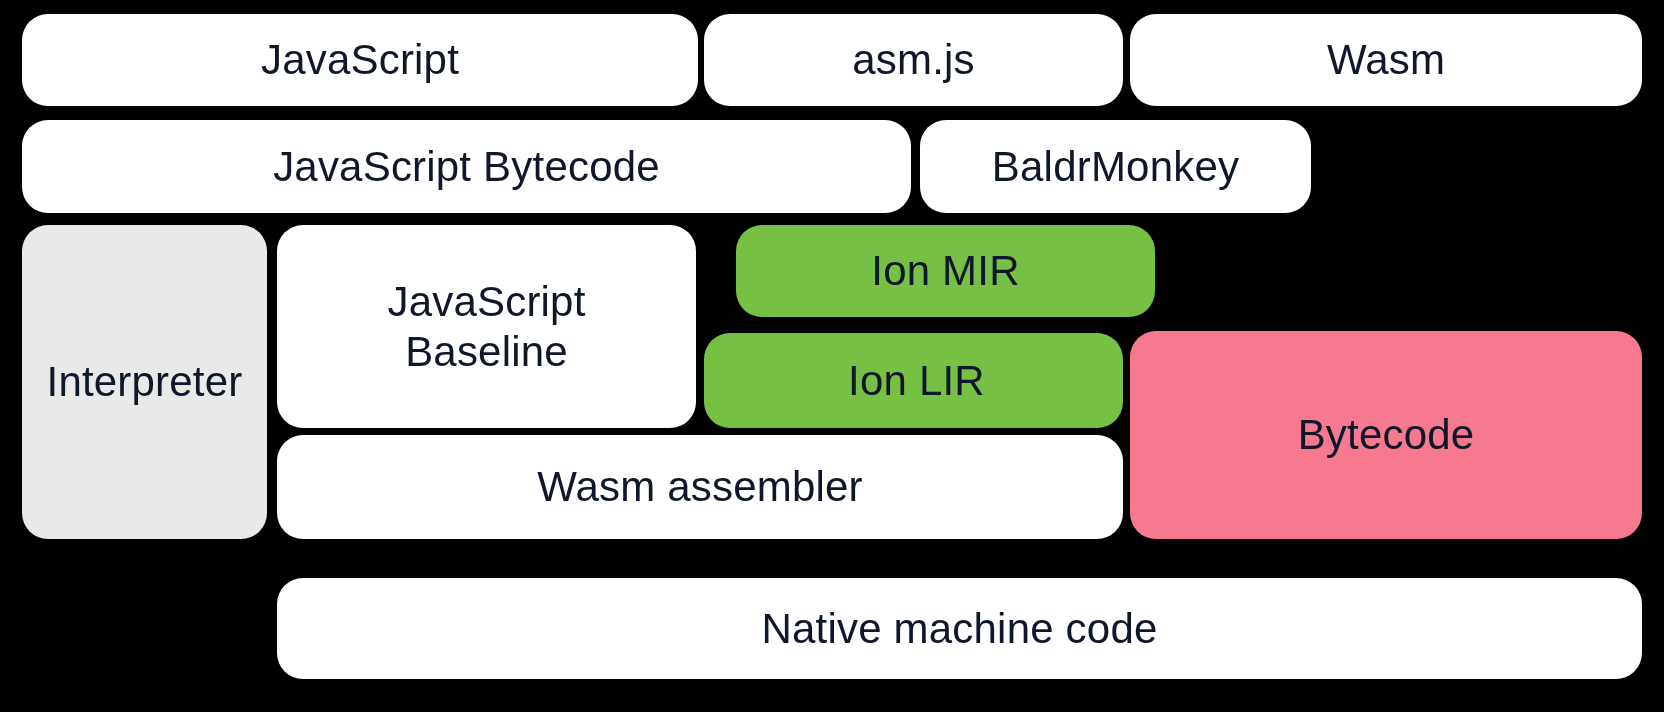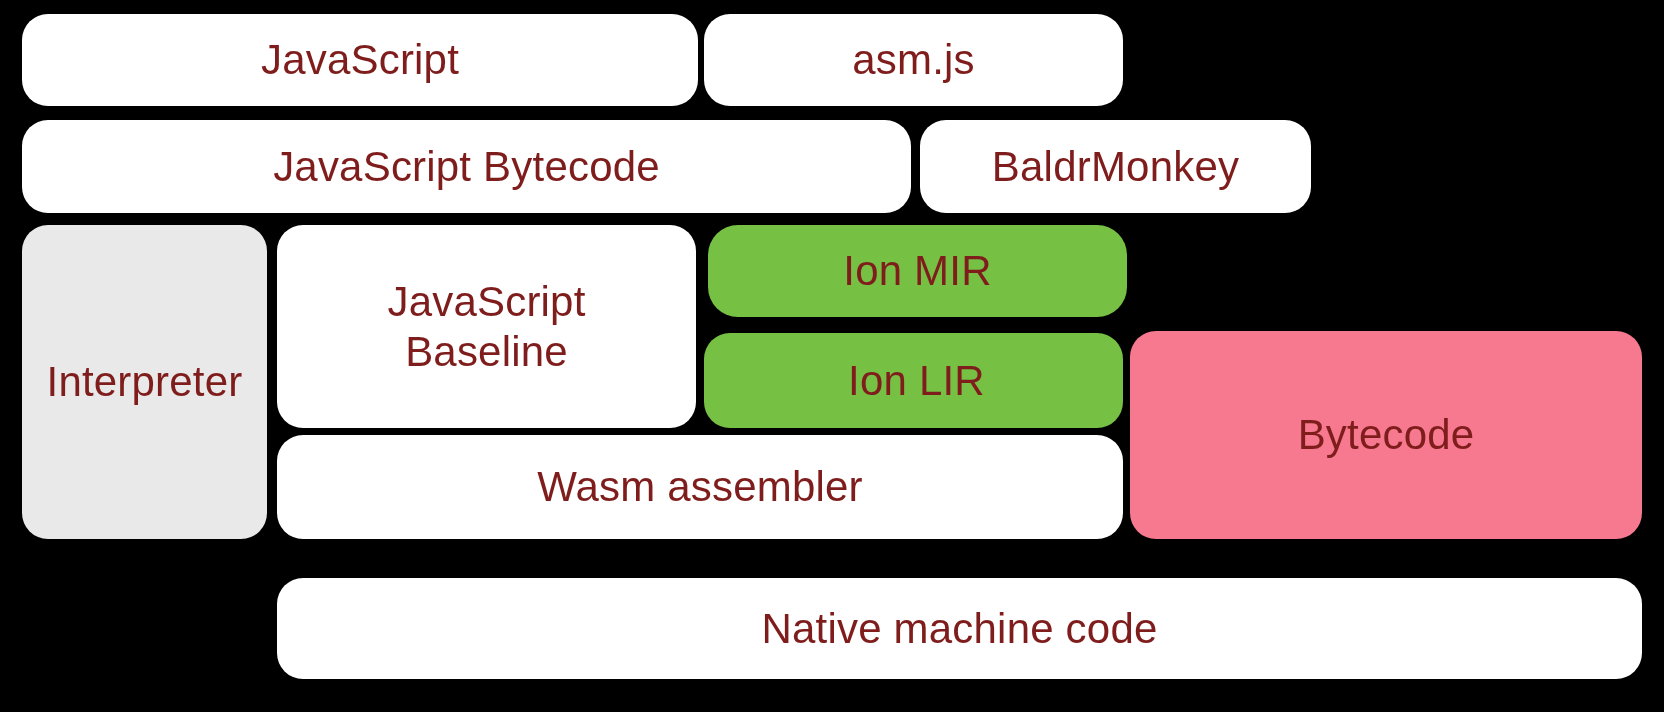--- a/index.html
+++ b/index.html
@@ -19,21 +19,21 @@
   }
   .box {
     position: absolute;
     box-sizing: border-box;
     display: flex;
     align-items: center;
     justify-content: flex-end;
     text-align: center;
     border-radius: 26px;
     background: #ffffff;
-    color: #7f1d1d;
+    color: #0f172a;
     font-size: 42px;
     line-height: 1.18;
     font-weight: 400;
     letter-spacing: 0.2px;
     white-space: pre-line;
     padding: 0 8px;
   }
   .box.gray   { background: #e9e9e9; }
   .box.green  { background: #76c043; }
   .box.pink   { background: #f7798f; }
@@ -48,39 +48,42 @@
 <div id="stage">
 
   <div class="box" style="left:22px; top:14px; width:676px; height:92px;">
     <span class="lbl">JavaScript</span>
   </div>
 
   <div class="box" style="left:704px; top:14px; width:419px; height:92px;">
     <span class="lbl">asm.js</span>
   </div>
 
+  <div class="box" style="left:1130px; top:14px; width:512px; height:92px;">
+    <span class="lbl">Wasm</span>
+  </div>
 
   <div class="box" style="left:22px; top:120px; width:889px; height:93px;">
     <span class="lbl">JavaScript Bytecode</span>
   </div>
 
   <div class="box" style="left:920px; top:120px; width:391px; height:93px;">
     <span class="lbl">BaldrMonkey</span>
   </div>
 
   <div class="box gray" style="left:22px; top:225px; width:245px; height:314px;">
     <span class="lbl">Interpreter</span>
   </div>
 
   <div class="box" style="left:277px; top:225px; width:419px; height:203px;">
     <span class="lbl">JavaScript
 Baseline</span>
   </div>
 
-  <div class="box green" style="left:708px; top:225px; width:419px; height:92px;border-radius:30px;">
+  <div class="box green" style="left:736px; top:225px; width:419px; height:92px;">
     <span class="lbl">Ion MIR</span>
   </div>
 
   <div class="box green" style="left:704px; top:333px; width:419px; height:95px;padding-left:14px;">
     <span class="lbl">Ion LIR</span>
   </div>
 
   <div class="box pink" style="left:1130px; top:331px; width:512px; height:208px;">
     <span class="lbl">Bytecode</span>
   </div>

